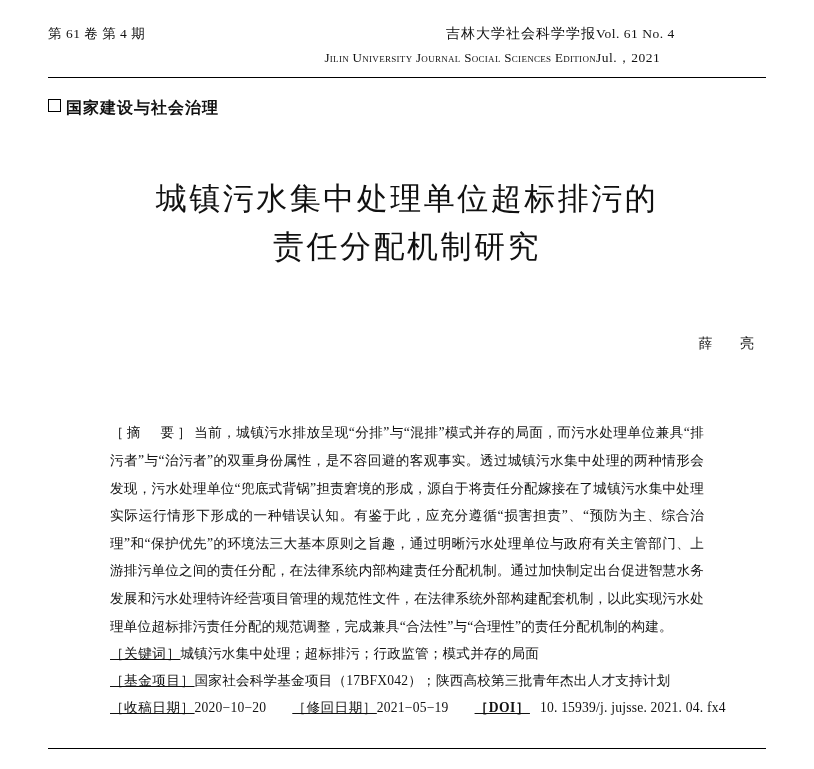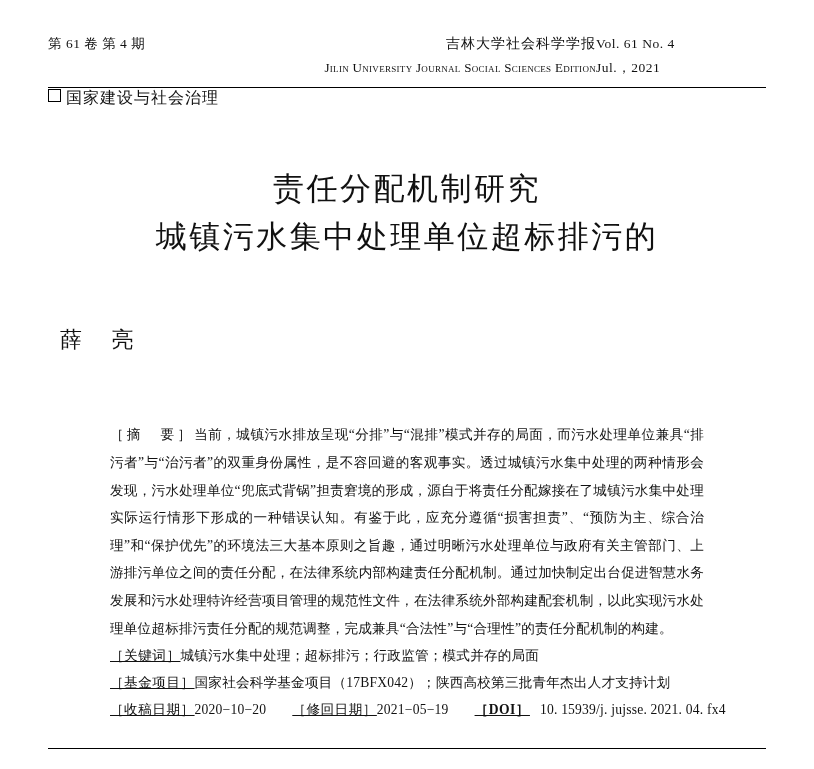--- a/index.html
+++ b/index.html
@@ -21,21 +21,21 @@
     height: 769px;
     box-sizing: border-box;
     padding: 0 48px;
   }
 
   
   .header {
     display: flex;
     align-items: flex-start;
     justify-content: space-between;
-    padding-top: 32px;
+    padding-top: 22px;
   }
   .hdr-col {
     font-family: "Liberation Serif", serif;
     font-size: 13.5px;
     line-height: 1.75;
     white-space: nowrap;
   }
   .hdr-left { text-align: left; width: 170px; }
   .hdr-right { width: 170px; }
   .hdr-center {
@@ -57,22 +57,23 @@
   .hdr-left .l2, .hdr-right .l2 { letter-spacing: 0.5px; }
 
   .rule {
     border: 0;
     border-top: 1px solid #000;
     margin: 8px 0 0 0;
   }
 
   
   .column-marker {
+    margin-top: 20px;
     font-family: "Liberation Sans", sans-serif;
-    font-weight: normal;
+    font-weight: bold;
     font-size: 16px;
     letter-spacing: 1px;
   }
   .column-marker .box {
     display: inline-block;
     width: 11px;
     height: 11px;
     border: 1.6px solid #000;
     margin-right: 5px;
     vertical-align: 1px;
@@ -87,22 +88,22 @@
     font-family: "Liberation Serif", serif;
     font-size: 31px;
     font-weight: normal;
     letter-spacing: 2.5px;
     line-height: 1.55;
   }
 
   
   .author {
     margin-top: 64px;
-    text-align: left;
-    font-size: 22px;
+    text-align: right;
+    font-size: 14px;
     letter-spacing: 12px;
     text-indent: 12px;
   }
 
   
   .abs-block {
     margin-top: 66px;
     padding: 0 62px;
   }
   .abs-para {
@@ -153,22 +154,22 @@
       <div class="l2">Jul.，2021</div>
     </div>
   </div>
   <hr class="rule">
 
   <div class="column-marker">
     <span class="box"></span><span>国家建设与社会治理</span>
   </div>
 
   <div class="title-wrap">
+    <div class="title-line">城镇污水集中处理单位超标排污的</div>
     <div class="title-line">责任分配机制研究</div>
-    <div class="title-line">城镇污水集中处理单位超标排污的</div>
   </div>
 
   <div class="author">薛 亮</div>
 
   <div class="abs-block">
     <div class="abs-para">
       <span class="abs-label">［摘　要］</span><span>当前，城镇污水排放呈现“分排”与“混排”模式并存的局面，而污水处理单位兼具“排污者”与“治污者”的双重身份属性，是不容回避的客观事实。透过城镇污水集中处理的两种情形会发现，污水处理单位“兜底式背锅”担责窘境的形成，源自于将责任分配嫁接在了城镇污水集中处理实际运行情形下形成的一种错误认知。有鉴于此，应充分遵循“损害担责”、“预防为主、综合治理”和“保护优先”的环境法三大基本原则之旨趣，通过明晰污水处理单位与政府有关主管部门、上游排污单位之间的责任分配，在法律系统内部构建责任分配机制。通过加快制定出台促进智慧水务发展和污水处理特许经营项目管理的规范性文件，在法律系统外部构建配套机制，以此实现污水处理单位超标排污责任分配的规范调整，完成兼具“合法性”与“合理性”的责任分配机制的构建。</span>
     </div>
 
     <div class="meta-line">

